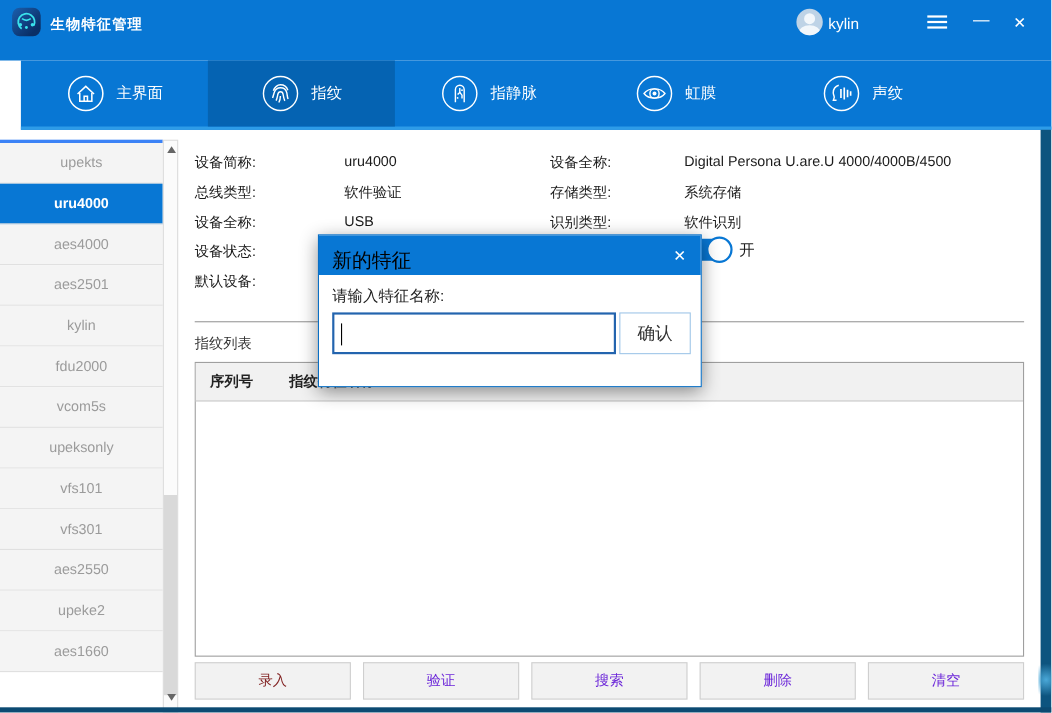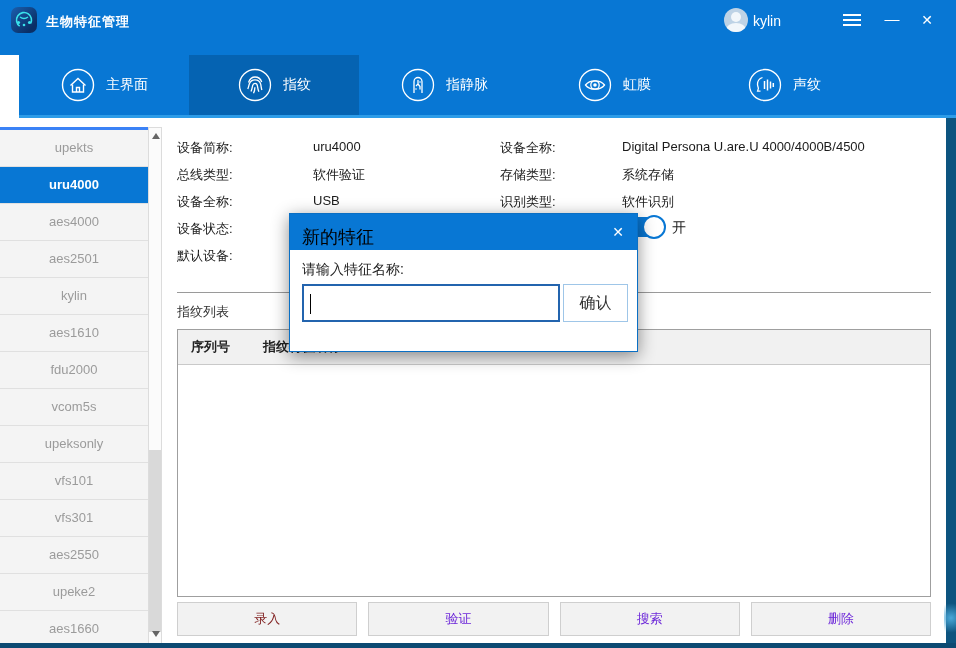--- a/index.html
+++ b/index.html
@@ -173,21 +173,20 @@
       <span>声纹</span>
     </div>
   </div>
 
   <div class="sidebar">
     <div class="side-item">upekts</div>
     <div class="side-item selected">uru4000</div>
     <div class="side-item">aes4000</div>
     <div class="side-item">aes2501</div>
     <div class="side-item">kylin</div>
-    <div class="side-item">aes1610</div>
     <div class="side-item">fdu2000</div>
     <div class="side-item">vcom5s</div>
     <div class="side-item">upeksonly</div>
     <div class="side-item">vfs101</div>
     <div class="side-item">vfs301</div>
     <div class="side-item">aes2550</div>
     <div class="side-item">upeke2</div>
     <div class="side-item">aes1660</div>
   </div>
 
@@ -234,20 +233,21 @@
       <span class="c1">序列号</span>
       <span class="c2">指纹特征名称</span>
     </div>
   </div>
 
   <div class="actions">
     <button class="abtn">录入</button>
     <button class="abtn disabled">验证</button>
     <button class="abtn disabled">搜索</button>
     <button class="abtn disabled">删除</button>
+    <button class="abtn disabled">清空</button>
   </div>
 
   <div class="right-edge"></div>
   <div class="bottom-edge"></div>
 
   <div class="dialog">
     <div class="dlg-titlebar">
       <span class="dlg-title">新的特征</span>
       <span class="dlg-close">✕</span>
     </div>

